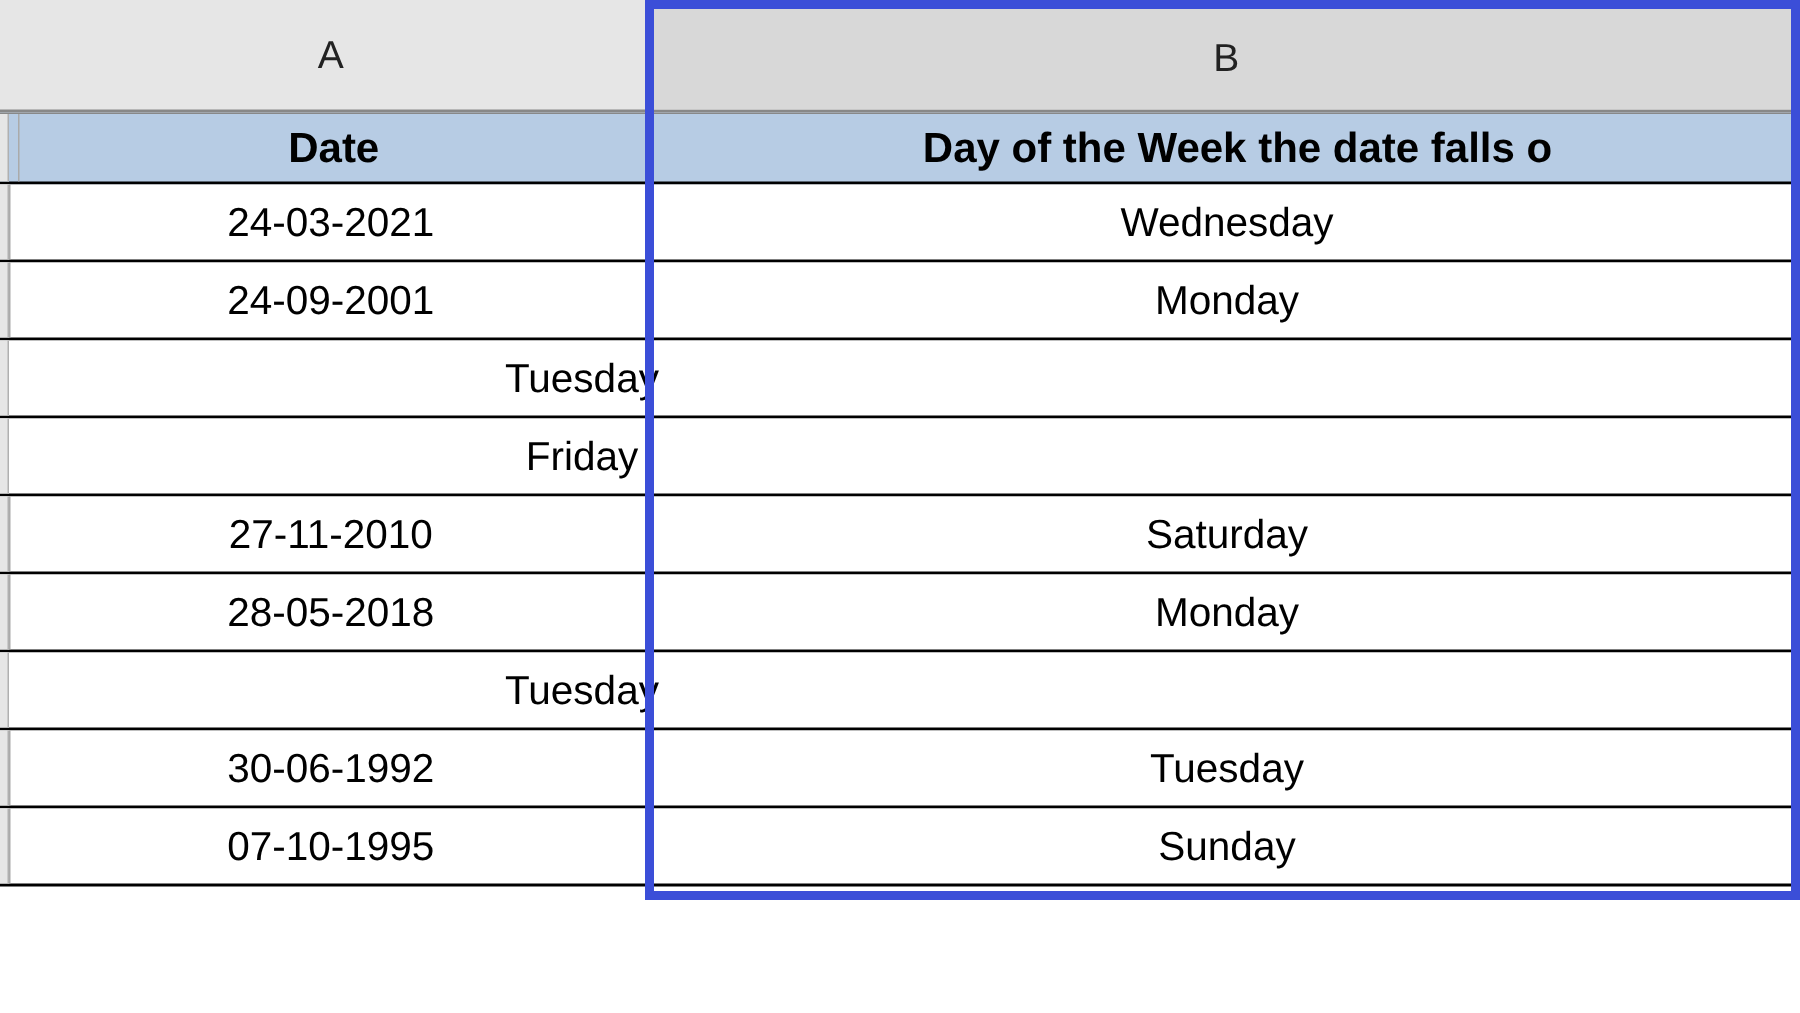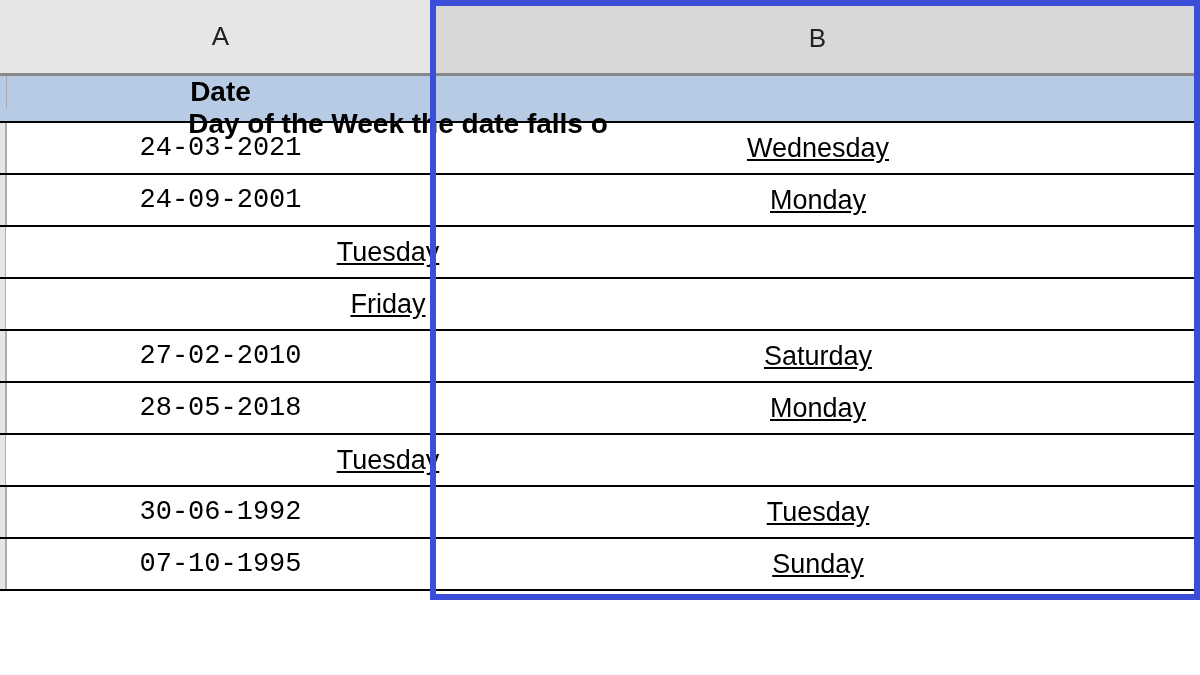--- a/index.html
+++ b/index.html
@@ -40,21 +40,20 @@
       width: 764px;
       background: #d8d8d8;
       border-top: 3px solid #2e8b57;
     }
     .header-row {
       display: flex;
       height: 48px;
       background: #b7cce4;
       border-bottom: 2px solid #000;
       border-top: 1px solid #888;
-      flex-direction: column;
     }
     .header-cell {
       display: flex;
       align-items: center;
       justify-content: center;
       font-weight: bold;
       font-size: 28px;
       color: #000;
     }
     .header-cell-a {
@@ -82,25 +81,23 @@
       display: flex;
       align-items: center;
       justify-content: center;
       font-size: 27px;
       color: #000;
     }
     .cell-a {
       width: 430px;
       border-right: 2px solid #000;
       border-left: 1px solid #aaa;
-      font-family: Liberation Mono, monospace;
     }
     .cell-b {
       width: 764px;
-      text-decoration: underline;
     }
     
     .selection-border {
       position: absolute;
       left: 430px;
       top: 0;
       width: 770px;
       height: 600px;
       border: 6px solid #3b4ed8;
       pointer-events: none;
@@ -137,21 +134,21 @@
   <div class="data-row">
     <div class="row-num-gutter"></div>
     <div class="cell cell-b">Tuesday</div>
   </div>
   <div class="data-row">
     <div class="row-num-gutter"></div>
     <div class="cell cell-b">Friday</div>
   </div>
   <div class="data-row">
     <div class="row-num-gutter"></div>
-    <div class="cell cell-a">27-02-2010</div>
+    <div class="cell cell-a">27-11-2010</div>
     <div class="cell cell-b">Saturday</div>
   </div>
   <div class="data-row">
     <div class="row-num-gutter"></div>
     <div class="cell cell-a">28-05-2018</div>
     <div class="cell cell-b">Monday</div>
   </div>
   <div class="data-row">
     <div class="row-num-gutter"></div>
     <div class="cell cell-b">Tuesday</div>

